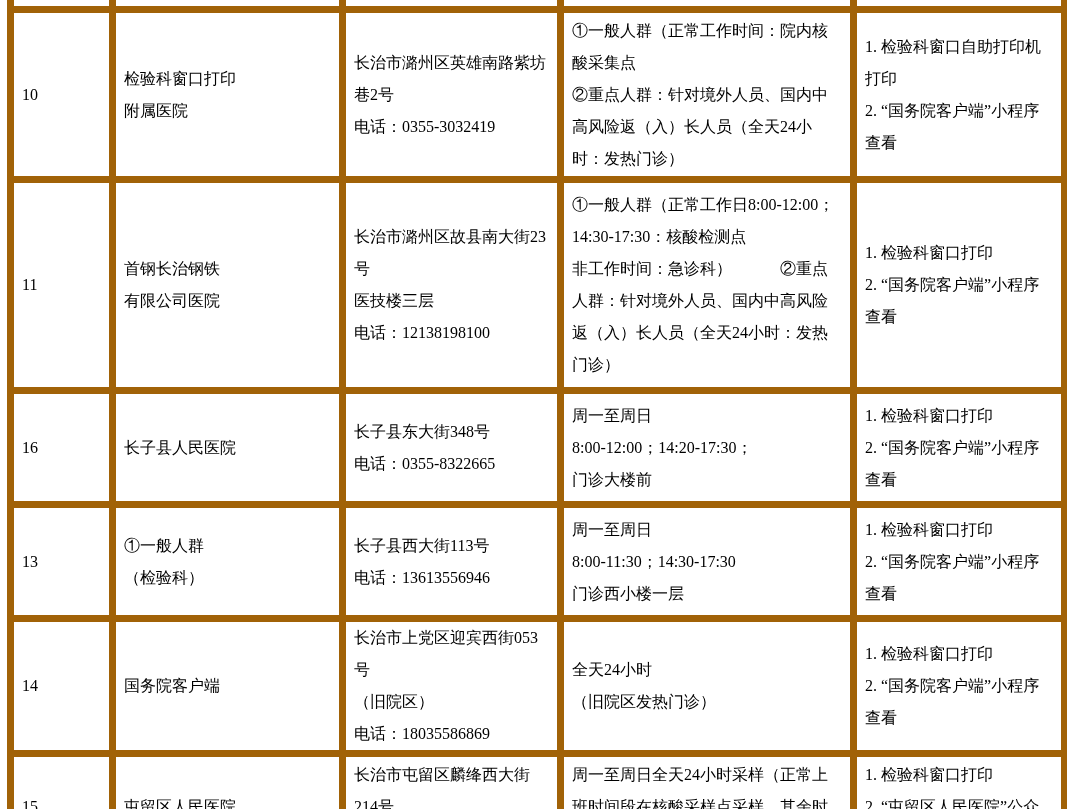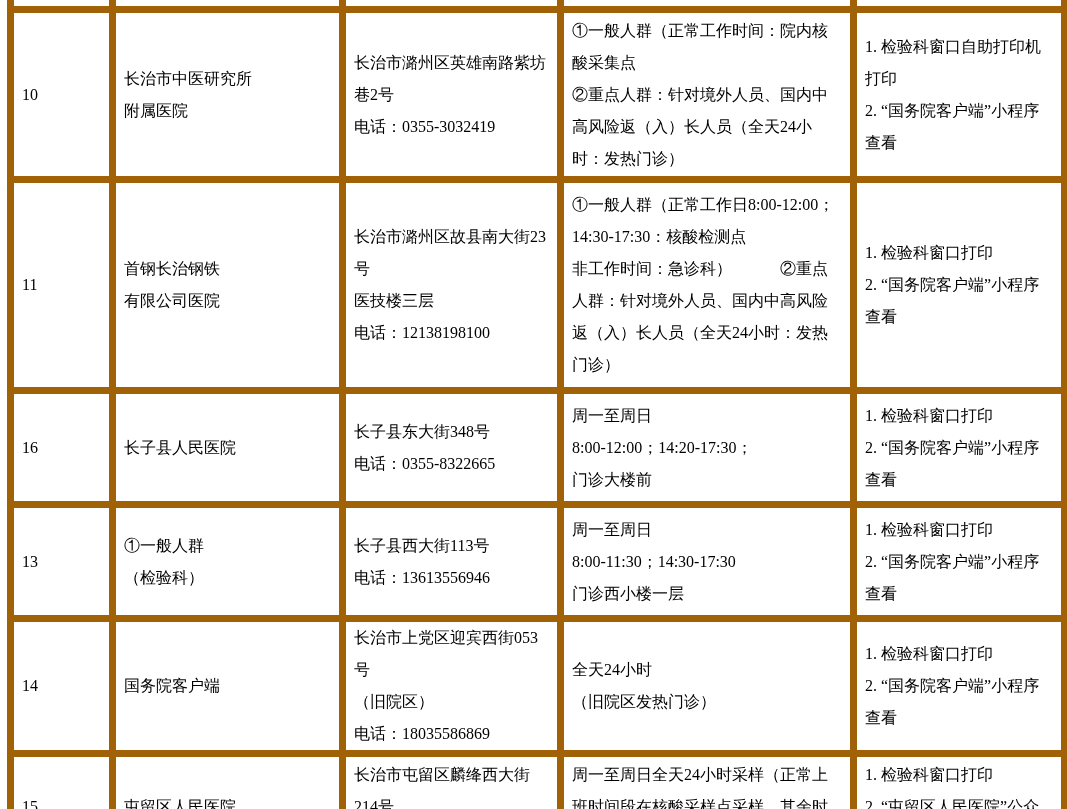--- a/index.html
+++ b/index.html
@@ -69,21 +69,21 @@
     <tr class="partial-top">
       <td class="c1"></td>
       <td class="c2"></td>
       <td class="c3"></td>
       <td class="c4"></td>
       <td class="c5"></td>
     </tr>
 
     <tr class="h163">
       <td class="c1">10</td>
-      <td class="c2">长治市中医研究所
+      <td class="c2">检验科窗口打印
 附属医院</td>
       <td class="c3">长治市潞州区英雄南路紫坊巷2号
 电话：0355-3032419</td>
       <td class="c4">①一般人群（正常工作时间：院内核酸采集点
 ②重点人群：针对境外人员、国内中高风险返（入）长人员（全天24小时：发热门诊）</td>
       <td class="c5">1. 检验科窗口自助打印机打印
 2. “国务院客户端”小程序查看</td>
     </tr>
 
     <tr class="h204">

